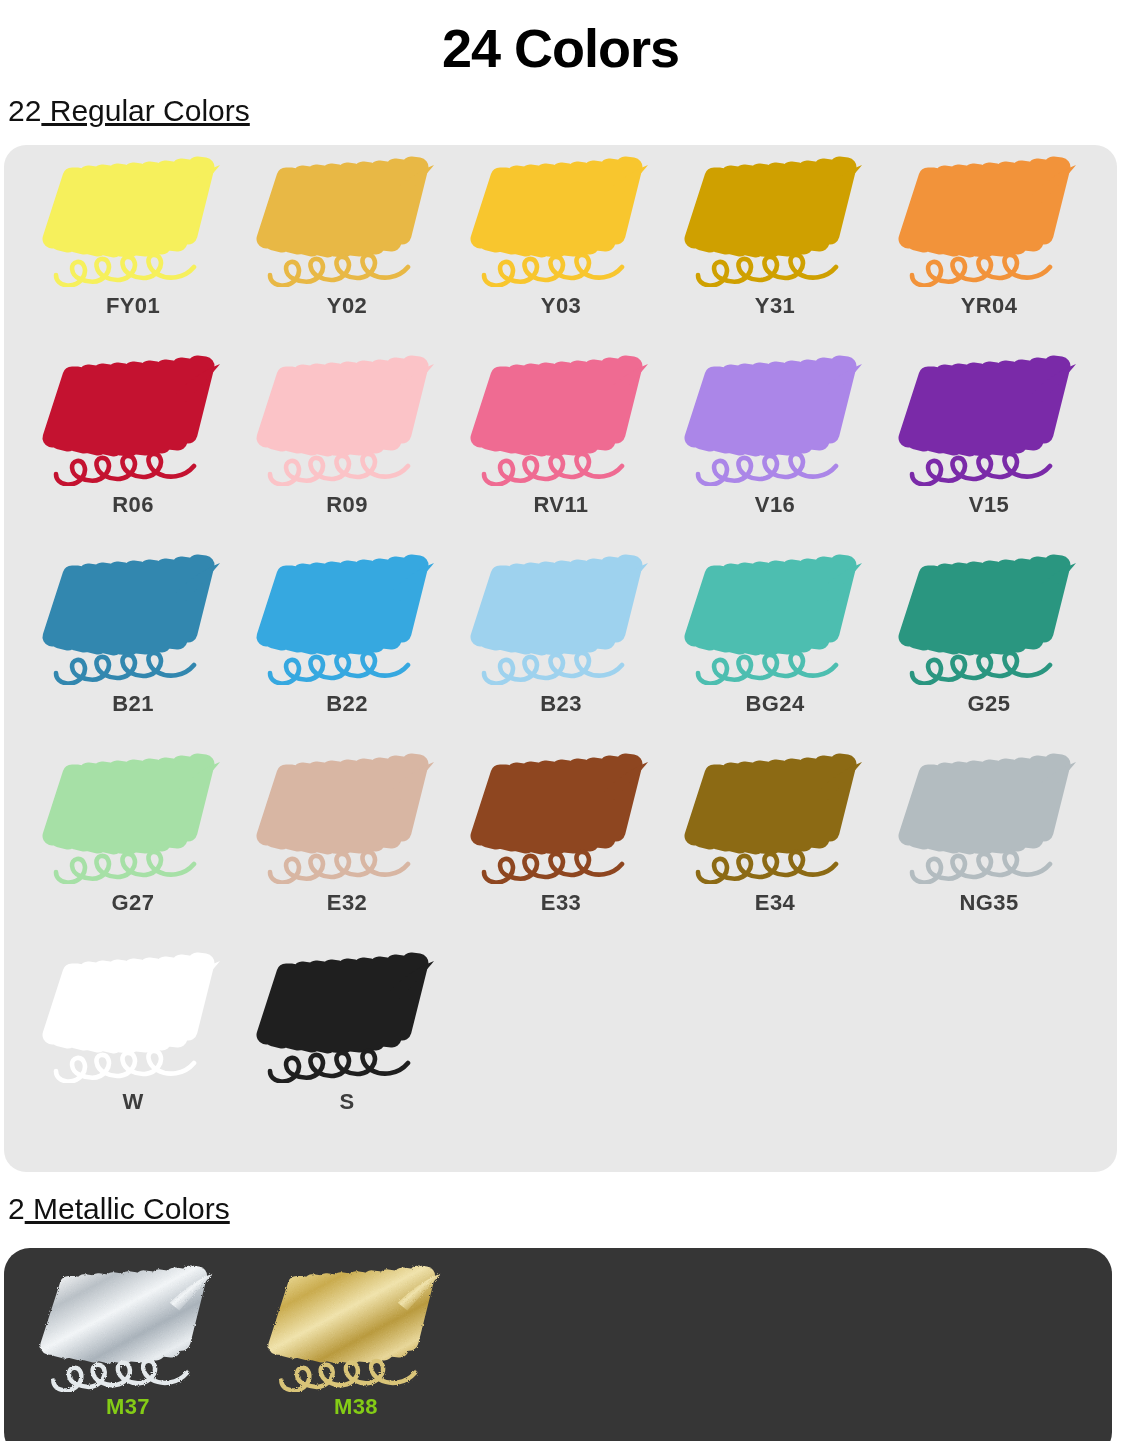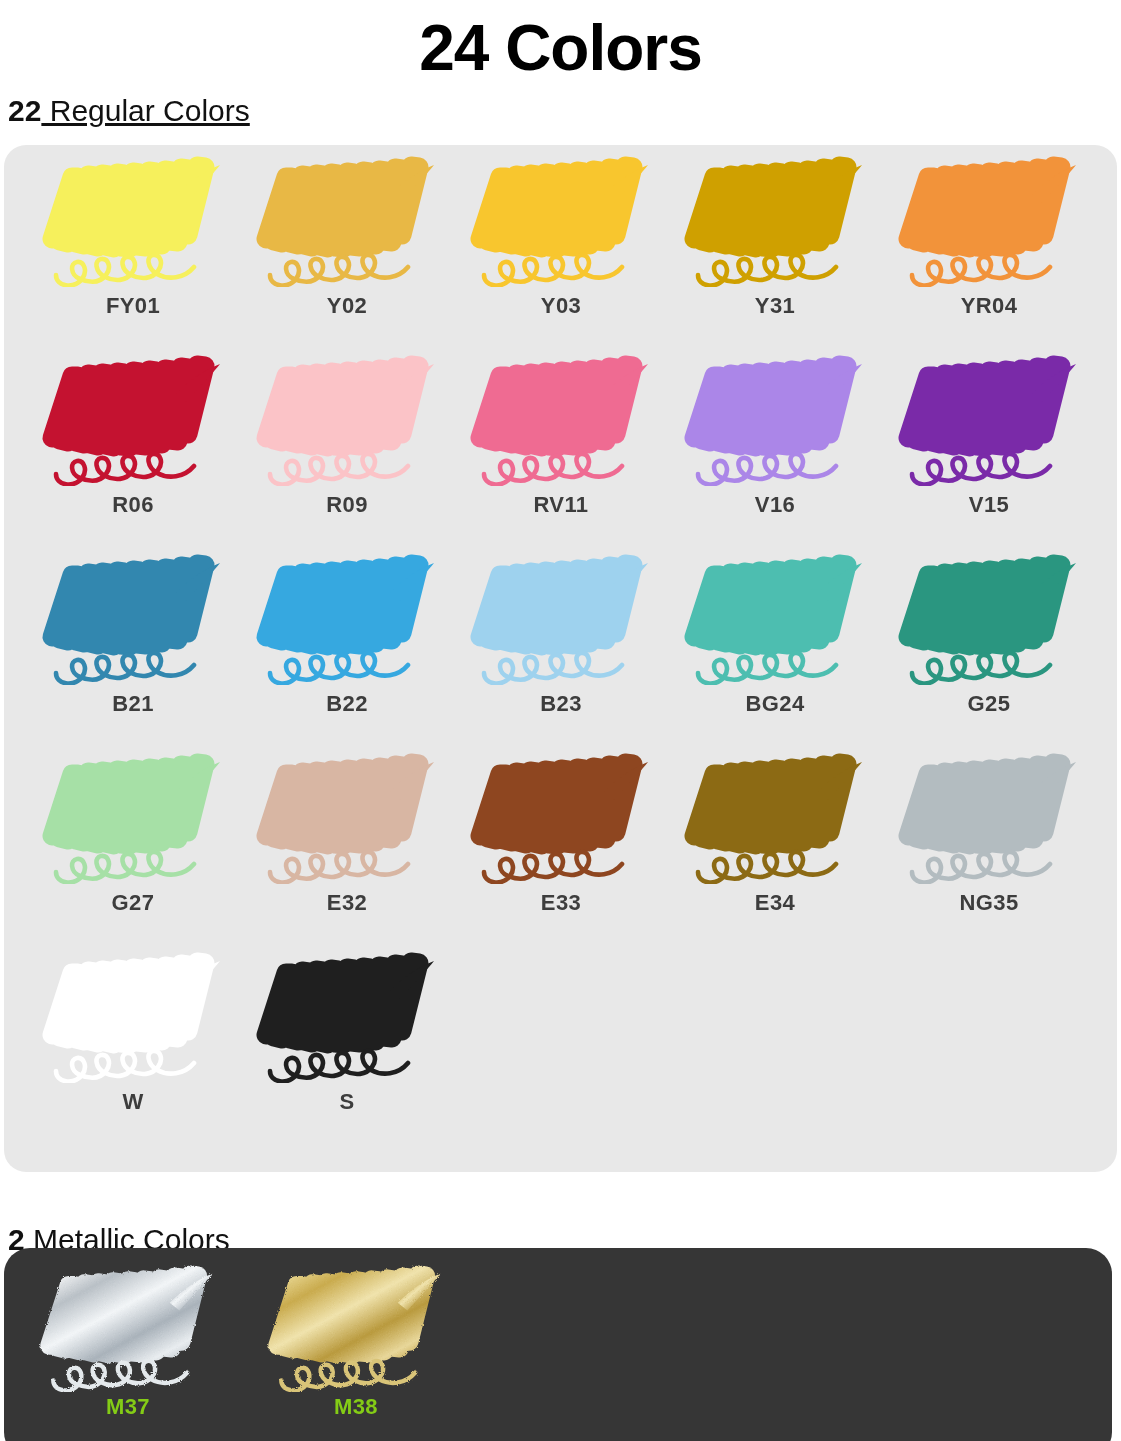--- a/index.html
+++ b/index.html
@@ -10,38 +10,38 @@
     font-family: "Liberation Sans", sans-serif;
     overflow: hidden;
   }
   .page { position: relative; width: 1121px; height: 1441px; background: #fff; }
 
   
   .main-title {
     position: absolute;
     top: 4px; left: 0; width: 1121px;
     text-align: center;
-    font-size: 64px;
+    font-size: 54px;
     font-weight: 700;
     letter-spacing: -1px;
     color: #000000;
     line-height: 88px;
   }
   .section-heading {
     position: absolute;
     left: 8px;
     font-size: 30px;
     color: #111111;
     line-height: 38px;
     white-space: nowrap;
   }
-  .section-heading .count { font-weight: 700; text-align: right; }
+  .section-heading .count { font-weight: 400; text-align: right; }
   .section-heading .rest  { font-weight: 400; text-decoration: underline; }
   #heading-regular  { top: 92px; }
-  #heading-metallic { top: 1190px; margin-top: 31px; }
+  #heading-metallic { top: 1190px; }
 
   
   .panel-regular {
     position: absolute;
     left: 4px; top: 145px;
     width: 1113px; height: 1027px;
     background: #e8e8e8;
     border-radius: 22px;
   }
   .panel-metallic {

